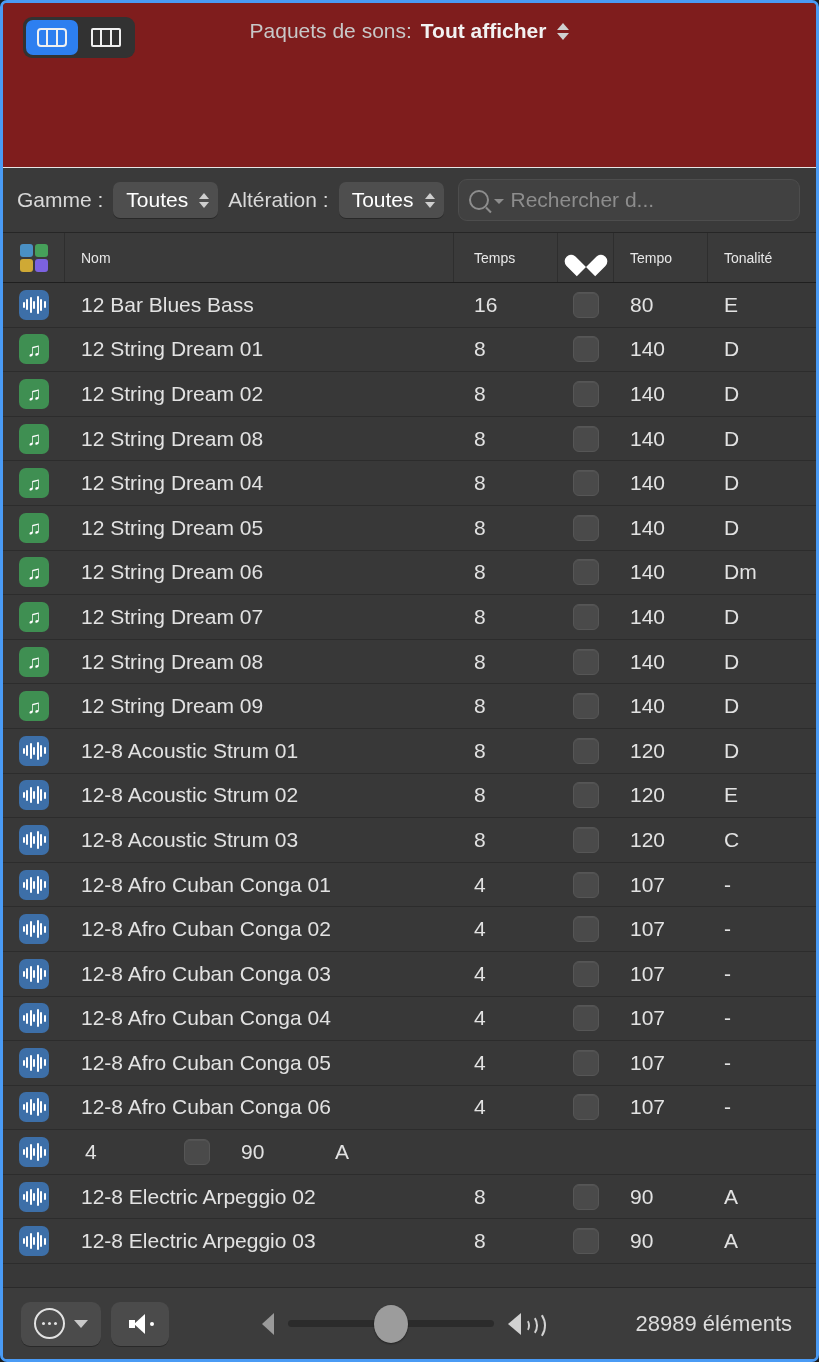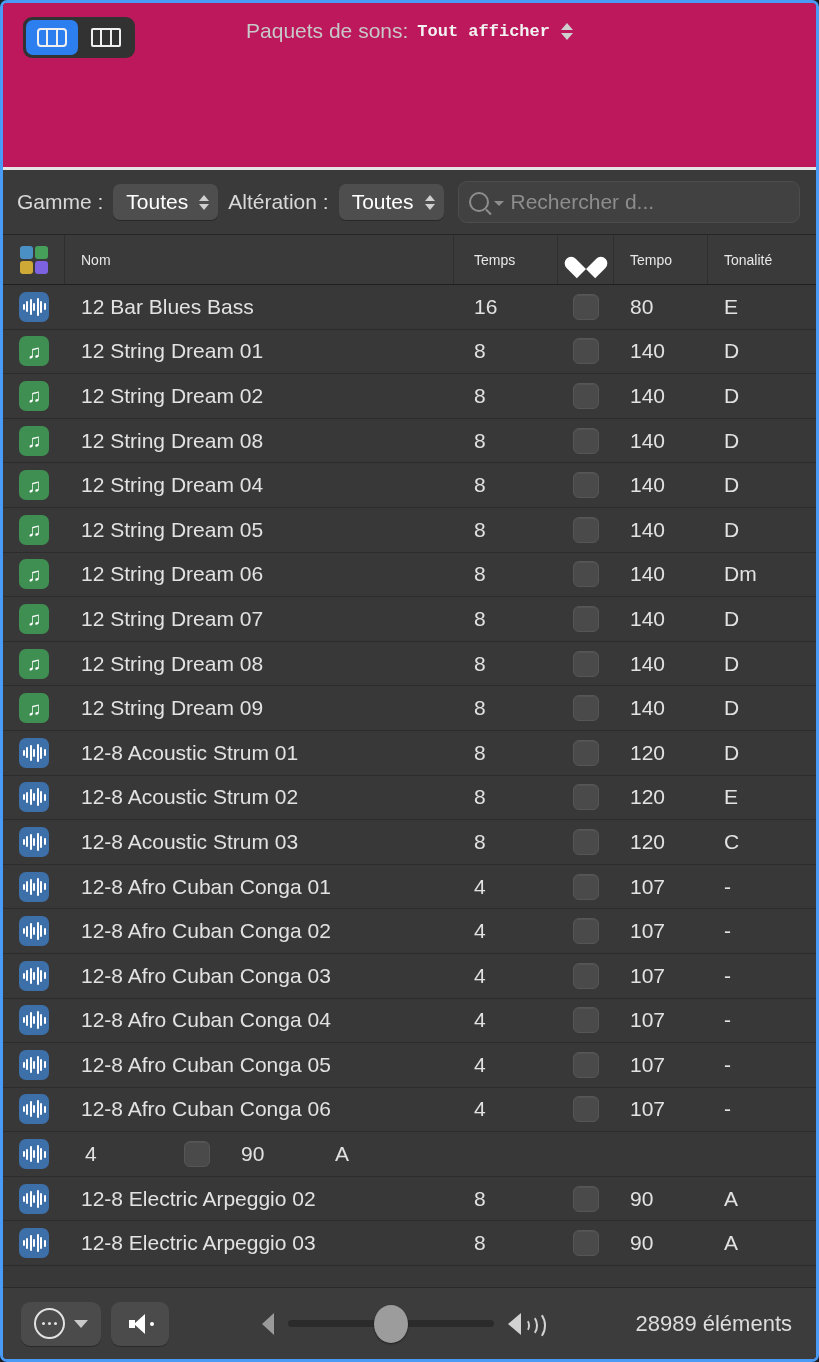--- a/index.html
+++ b/index.html
@@ -27,23 +27,23 @@
     border-radius: 7px;
     overflow: hidden;
     display: flex;
     flex-direction: column;
   }
 
   
   #topbar {
     flex: 0 0 auto;
     height: 164px;
-    background: #be185d;
+    background: #7f1d1d;
     position: relative;
-    border-bottom: 3px solid #e5e5e5;
+    border-bottom: 1px solid #e5e5e5;
   }
 
   .view-toggle {
     position: absolute;
     left: 20px;
     top: 14px;
     display: flex;
     align-items: center;
     gap: 2px;
     background: #323232;
@@ -85,25 +85,24 @@
     justify-content: center;
     gap: 9px;
     pointer-events: none;
   }
   .sp-label {
     color: #c8c8c8;
     font-size: 21px;
   }
   .sp-value {
     color: #f2f2f2;
-    font-size: 17px;
+    font-size: 21px;
     font-weight: bold;
     pointer-events: auto;
     cursor: default;
-    font-family: Liberation Mono, monospace;
   }
   .stepper {
     display: inline-flex;
     flex-direction: column;
     align-items: center;
     justify-content: center;
     gap: 3px;
     pointer-events: auto;
     cursor: default;
     margin-left: 2px;

